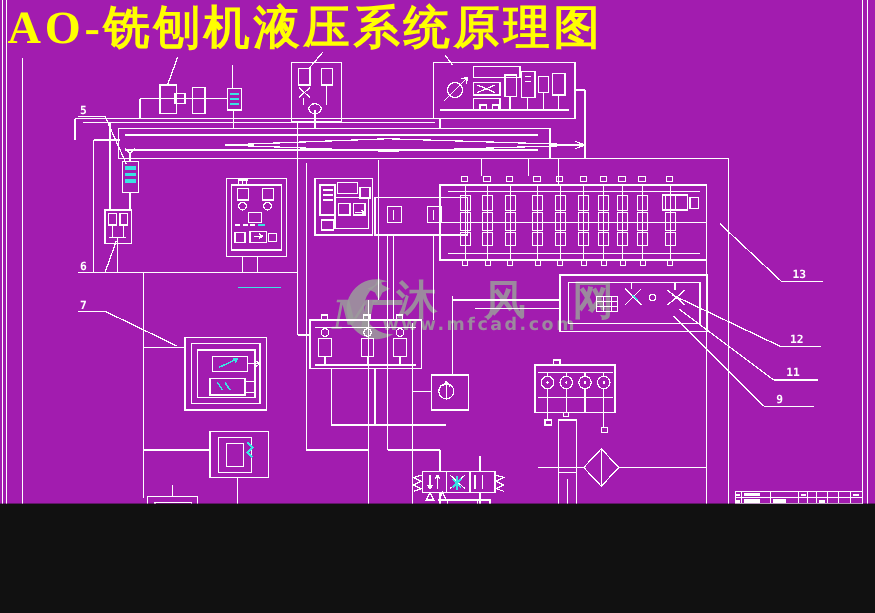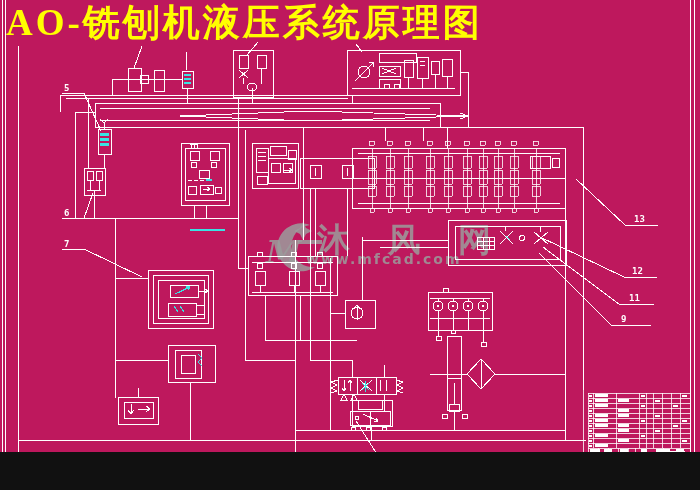--- a/index.html
+++ b/index.html
@@ -1,16 +1,16 @@
 <!DOCTYPE html>
 <html><head>
 <meta charset="utf-8">
 <style>
   html,body{margin:0;padding:0;background:#111;}
-  .canvas{position:relative;width:700px;height:452px;background:#be185d;overflow:hidden;
+  .canvas{position:relative;width:700px;height:403px;background:#a21caf;overflow:hidden;
           font-family:"Liberation Sans",sans-serif;}
   .canvas svg{position:absolute;left:0;top:0;}
   .drawing-title{position:absolute;left:6px;top:0px;color:#ffff00;
      font-family:"Liberation Serif",serif;font-weight:bold;font-size:37px;
      letter-spacing:3px;white-space:nowrap;z-index:5;line-height:46px;}
   .wline{stroke:#ffffff;stroke-width:1;fill:none;shape-rendering:crispEdges;}
   .wthin{stroke:#ffffff;stroke-width:0.8;fill:none;shape-rendering:crispEdges;}
   .wfill{fill:#ffffff;stroke:none;shape-rendering:crispEdges;}
   .cyan{stroke:#3ae3e3;stroke-width:1.2;fill:none;shape-rendering:crispEdges;}
   .cyanf{fill:#3ae3e3;stroke:none;shape-rendering:crispEdges;}

